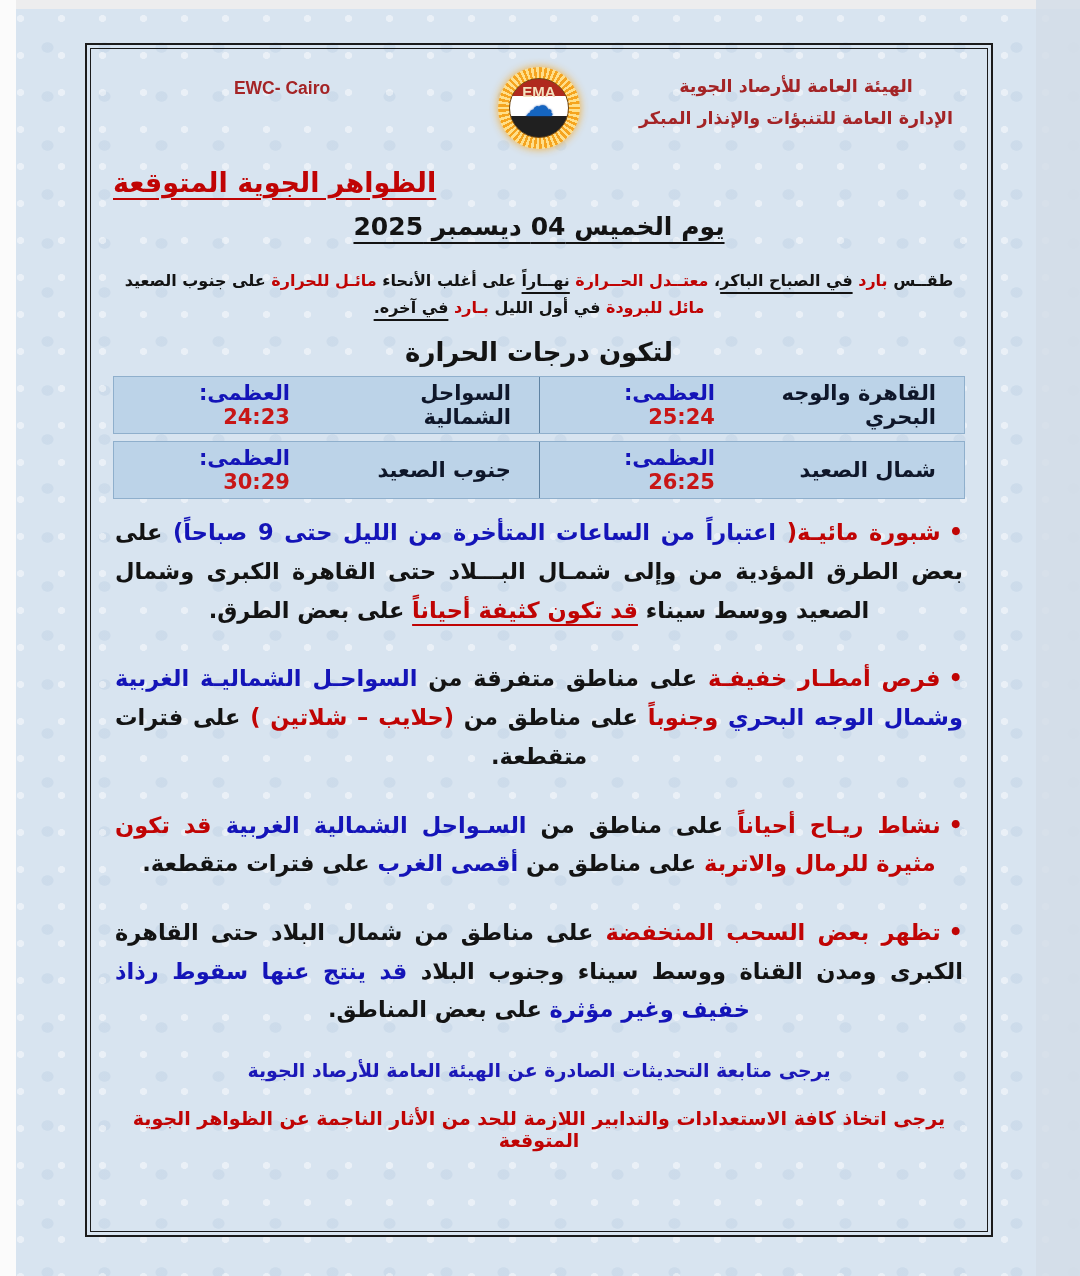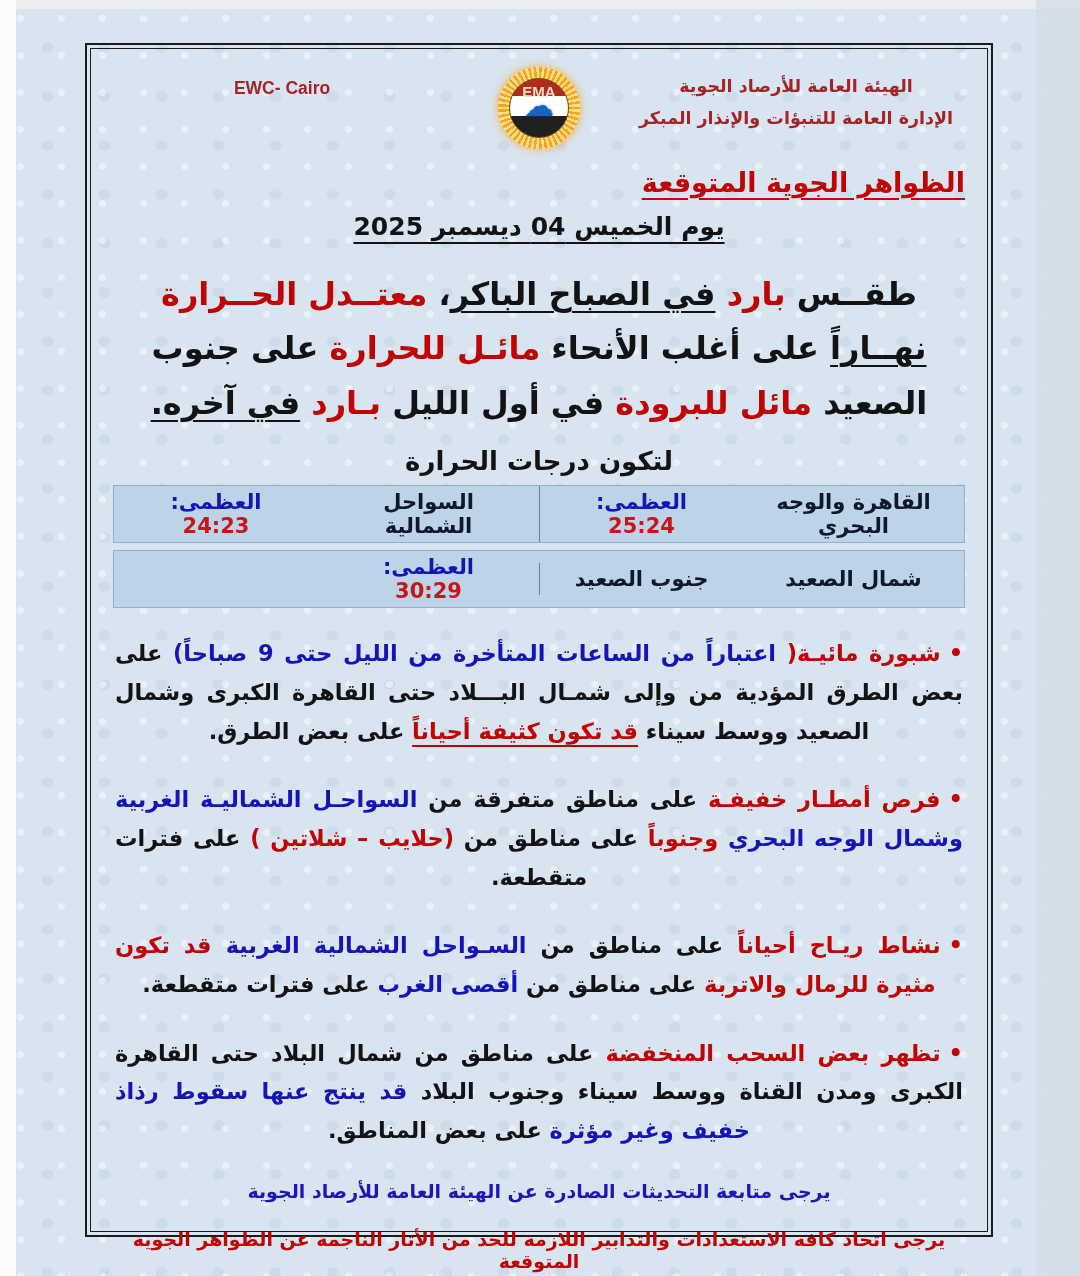--- a/index.html
+++ b/index.html
@@ -39,44 +39,44 @@
         display:flex;align-items:center;justify-content:center;}
   .emblem{width:58px;height:58px;border-radius:50%;overflow:hidden;position:relative;
           border:1px solid #6d4512;
           background:linear-gradient(to bottom,#b02a1e 0 30%,#ffffff 30% 64%,#202020 64% 100%);}
   .emblem .ema{position:absolute;top:4px;left:0;width:100%;text-align:center;
                color:#f3e2c0;font-size:15px;font-weight:bold;font-family:"Liberation Sans",sans-serif;}
   .emblem .cloud{position:absolute;top:50%;left:50%;transform:translate(-50%,-58%);
                  color:#1565c0;font-size:30px;line-height:1;text-shadow:0 0 2px #0d47a1;}
 
   
-  .title{margin-top:18px;text-align:right;color:#c00404;font-weight:bold;font-size:27px;
+  .title{margin-top:18px;text-align:left;color:#c00404;font-weight:bold;font-size:27px;
          text-decoration:underline;text-underline-offset:6px;text-decoration-thickness:2px;direction:rtl;}
   .date{margin-top:14px;text-align:center;color:#131313;font-weight:bold;font-size:25px;
         text-decoration:underline;text-underline-offset:7px;text-decoration-thickness:2px;direction:rtl;}
 
   
   .intro{margin:26px 0 0;direction:rtl;text-align:center;font-weight:bold;
-         font-size:32px;line-height:1.7;color:#131313;}
+         font-size:16px;line-height:1.7;color:#131313;}
 
   
   .temps-heading{margin-top:16px;text-align:center;direction:rtl;font-weight:bold;
                  font-size:26px;color:#131313;}
   .ttable{margin-top:9px;}
   .trow{display:grid;grid-template-columns:26% 24% 26% 24%;direction:rtl;
         background:#bcd3e8;border:1.5px solid #8fafcc;box-sizing:border-box;
         min-height:39px;align-items:center;margin-bottom:7px;}
-  .trow .cell{padding:4px 28px;text-align:center;font-weight:bold;font-size:21px;direction:rtl;}
+  .trow .cell{padding:4px 28px;font-weight:bold;font-size:21px;direction:rtl;}
   .trow .cell:nth-child(2){border-left:1.5px solid #5f83a3;}
   .cell.region{color:#0f172a;}
   .lab{color:#1414b8;}
   .val{color:#c81616;}
 
   
-  .bullets{margin:26px 2px 0;}
+  .bullets{margin:14px 2px 0;}
   .bullet{direction:rtl;text-align:justify;text-align-last:center;font-weight:bold;
           font-size:22.5px;line-height:1.72;margin:0 0 30px;color:#131313;}
   .bullet .dot{color:#c00404;margin-left:8px;}
 
   .t-red{color:#c00404;}
   .t-blue{color:#1414b8;}
   .t-black{color:#131313;}
   .u{text-decoration:underline;text-underline-offset:6px;text-decoration-thickness:2px;}
 
   
@@ -121,20 +121,21 @@
     <div class="temps-heading">لتكون درجات الحرارة</div>
     <div class="ttable">
       <div class="trow">
         <div class="cell region">القاهرة والوجه البحري</div>
         <div class="cell value"><span class="lab">العظمى:</span> <span class="val">25:24</span></div>
         <div class="cell region">السواحل الشمالية</div>
         <div class="cell value"><span class="lab">العظمى:</span> <span class="val">24:23</span></div>
       </div>
       <div class="trow">
         <div class="cell region">شمال الصعيد</div>
+        <div class="cell value"><span class="lab">العظمى:</span> <span class="val">26:25</span></div>
         <div class="cell region">جنوب الصعيد</div>
         <div class="cell value"><span class="lab">العظمى:</span> <span class="val">30:29</span></div>
       </div>
     </div>
 
     <div class="bullets">
 
       <p class="bullet"><span class="dot">•</span><span class="t-red">شبورة مائيـة(</span><span class="t-blue"> اعتباراً من الساعات المتأخرة من الليل حتى 9 صباحاً)</span><span class="t-black"> على بعض الطرق المؤدية من وإلى شمـال البـــلاد حتى القاهرة الكبرى وشمال الصعيد ووسط سيناء </span><span class="t-red u">قد تكون كثيفة أحياناً</span><span class="t-black"> على بعض الطرق.</span></p>
 
       <p class="bullet"><span class="dot">•</span><span class="t-red">فرص أمطـار خفيفـة</span><span class="t-black"> على مناطق متفرقة من </span><span class="t-blue">السواحـل الشماليـة الغربية وشمال الوجه البحري </span><span class="t-red">وجنوباً</span><span class="t-black"> على مناطق من </span><span class="t-red">(حلايب – شلاتين )</span><span class="t-black"> على فترات متقطعة.</span></p>

